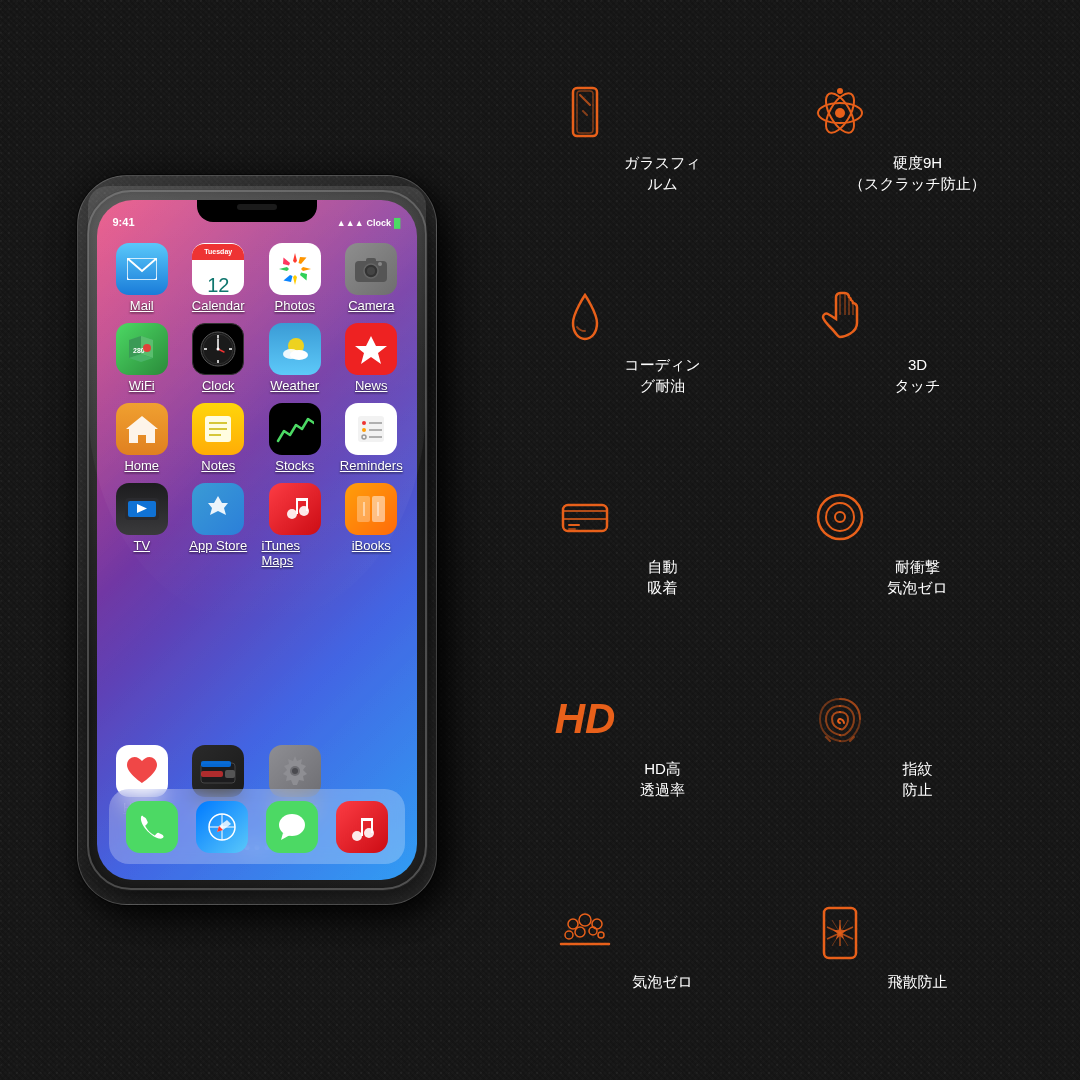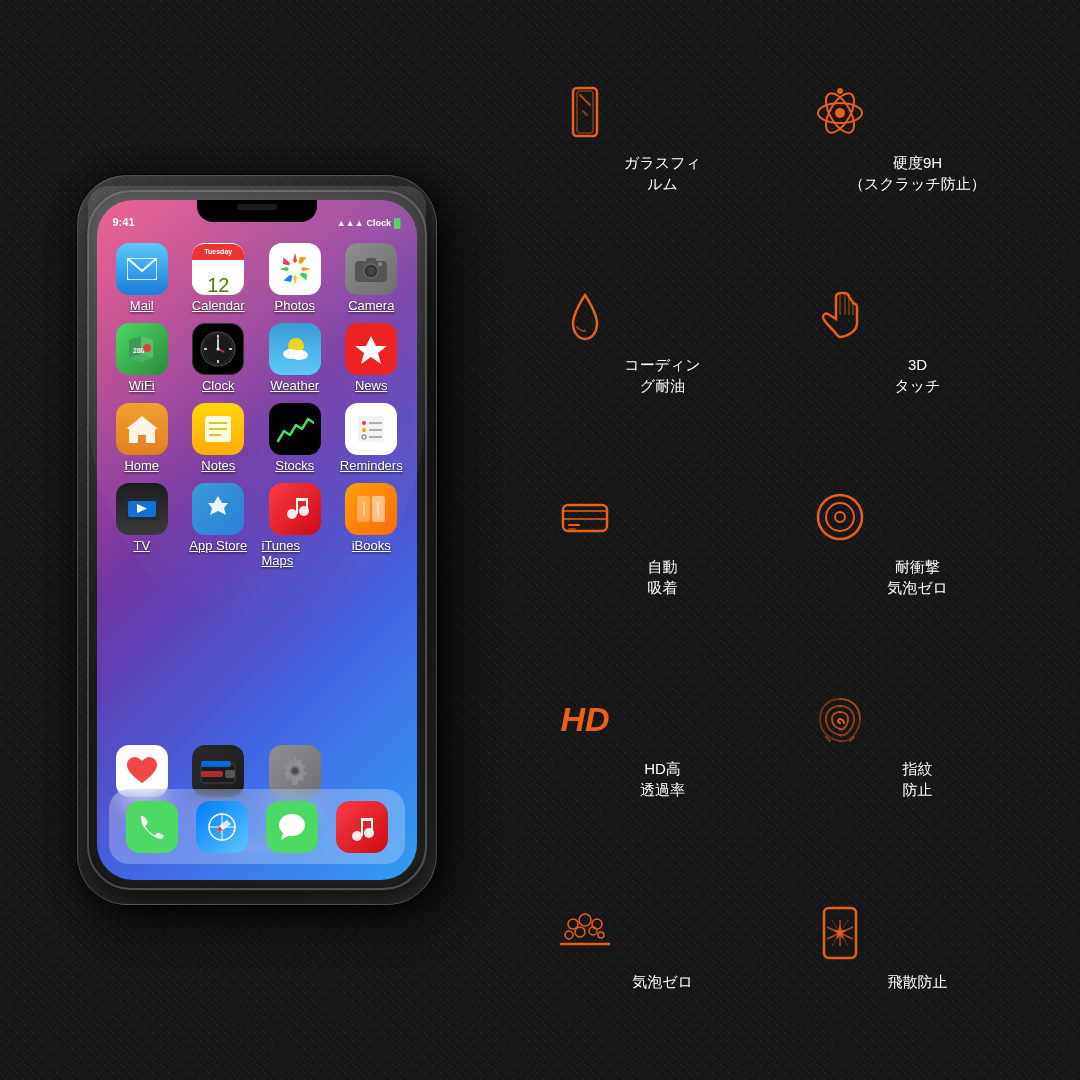--- a/index.html
+++ b/index.html
@@ -261,21 +261,21 @@
     }
 
     
     .icon-svg {
       width: 60px;
       height: 60px;
     }
 
     
     .hd-text {
-      font-size: 34px;
+      font-size: 42px;
       font-weight: 900;
       color: #e8601a;
       line-height: 1;
       font-style: italic;
     }
 
     .home-dot-row {
       position: absolute;
       bottom: 30px;
       left: 50%;
@@ -329,21 +329,21 @@
                   <rect x="0" y="0" width="30" height="22" rx="3" fill="none" stroke="white" stroke-width="1.5"></rect>
                 </svg>
             </div>
             <span class="app-label">Mail</span>
           </div>
           <div class="app-icon">
             <div class="app-icon-img" style="background:white;flex-direction:column;gap:0;">
               <div style="background:#e33;width:100%;height:16px;border-radius:12px 12px 0 0;display:flex;align-items:center;justify-content:center;">
                 <span style="color:white;font-size:7px;font-weight:700;">Tuesday</span>
               </div>
-              <div style="font-size:20px;font-weight:300;color:#4d7c0f;line-height:1;margin-top:15px;">12</div>
+              <div style="font-size:20px;font-weight:300;color:#0f766e;line-height:1;margin-top:15px;">12</div>
             </div>
             <span class="app-label">Calendar</span>
           </div>
           <div class="app-icon">
             <div class="app-icon-img" style="background:white;overflow:hidden;">
               <svg width="36" height="36" viewBox="0 0 36 36">
                 <circle cx="18" cy="18" r="6" fill="#ffffff" opacity="0.9"></circle>
                 <path d="M18 2 L20 10 L18 12 L16 10 Z" fill="#ff3b30"></path>
                 <path d="M34 18 L26 20 L24 18 L26 16 Z" fill="#ff9500"></path>
                 <path d="M18 34 L16 26 L18 24 L20 26 Z" fill="#ffcc00"></path>

